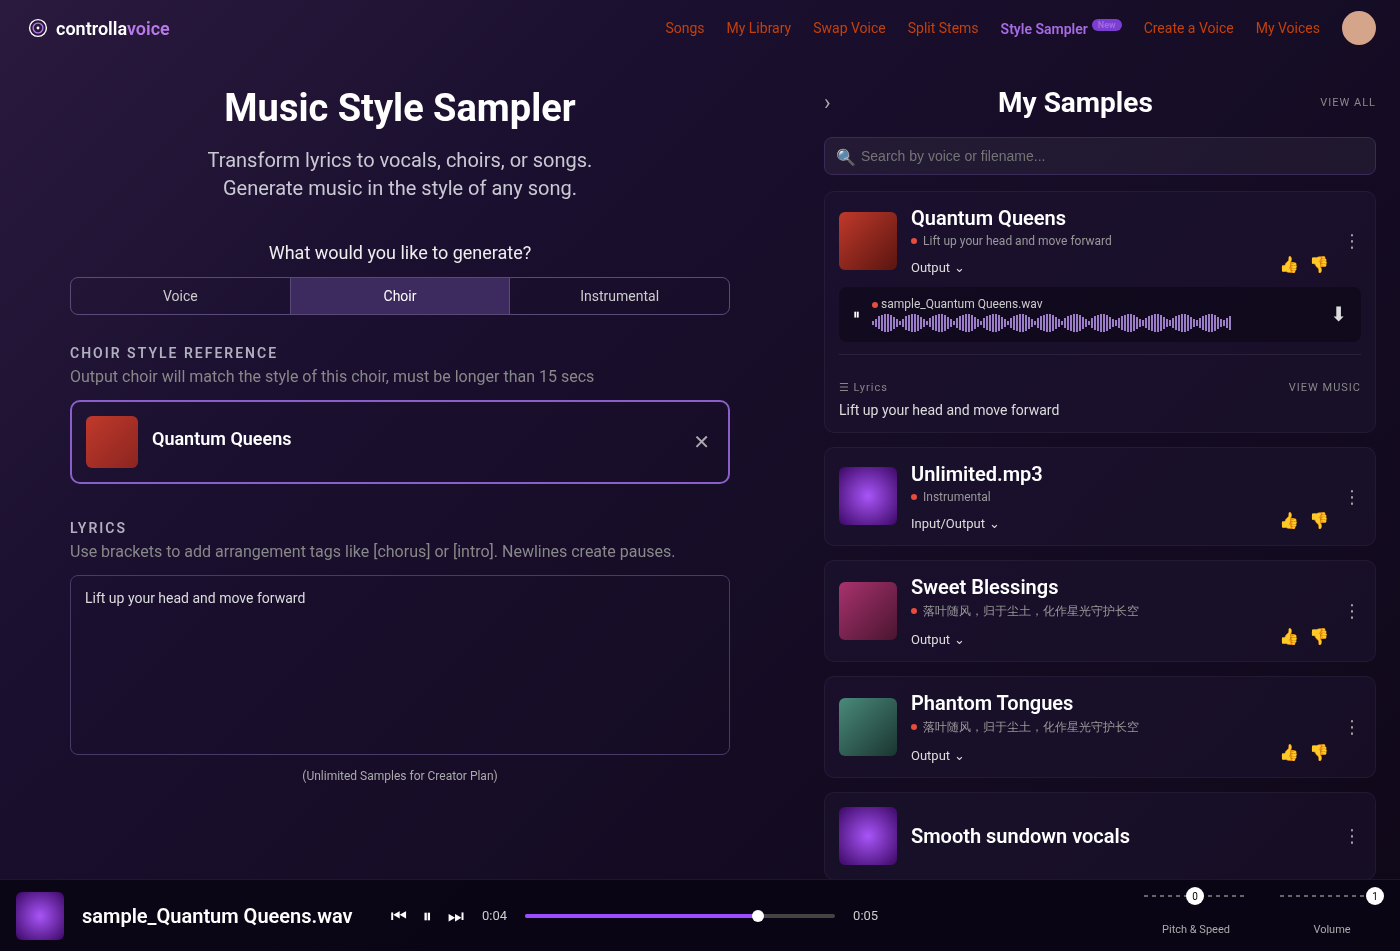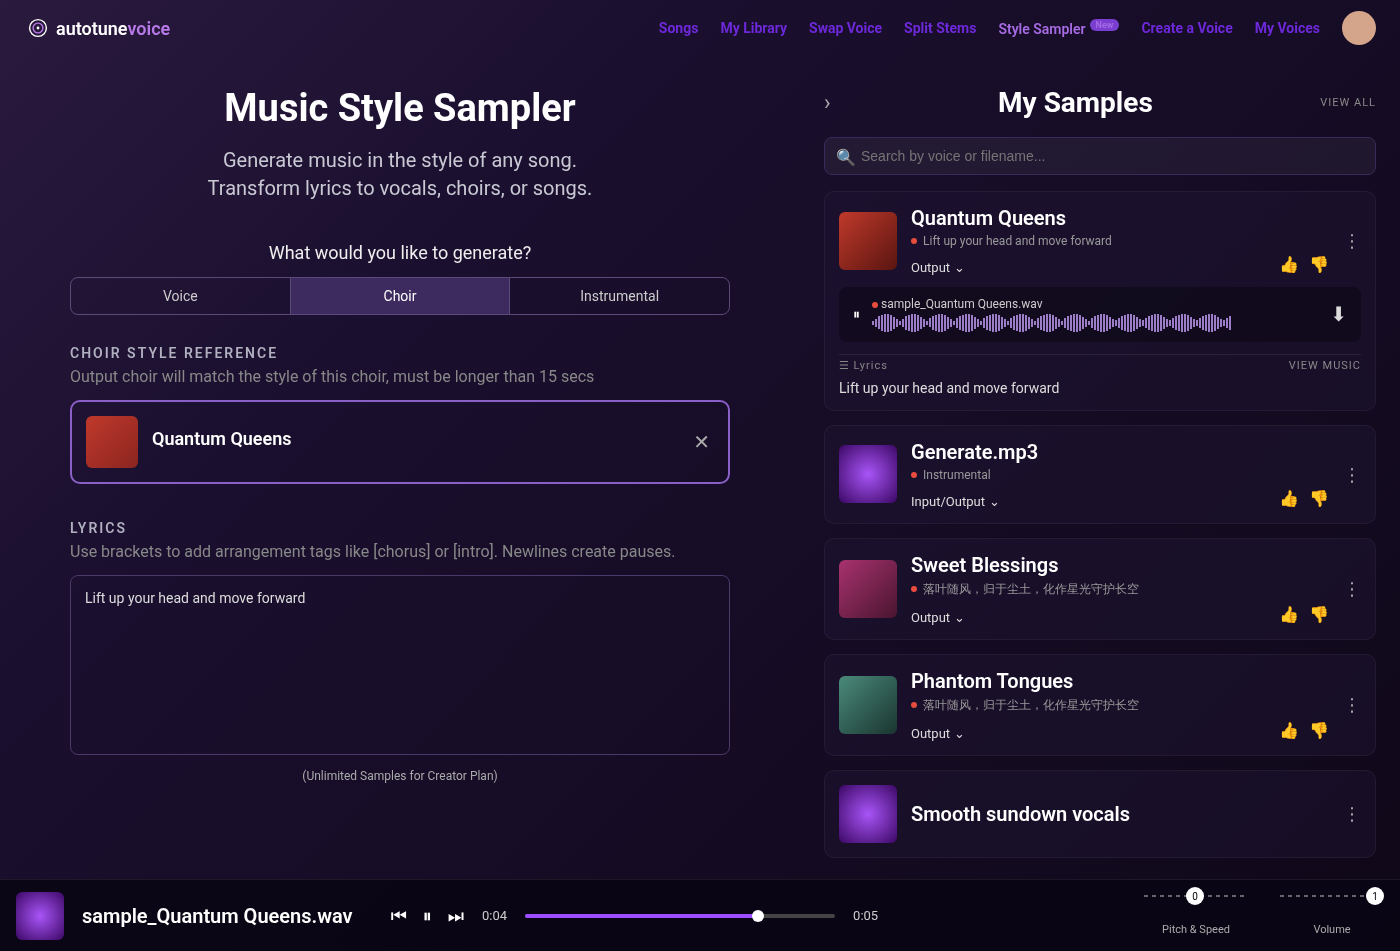--- a/index.html
+++ b/index.html
@@ -21,21 +21,21 @@
 }
 .logo {
   display: flex;
   align-items: center;
   gap: 4px;
 }
 .logo-icon { width: 28px; height: 28px; }
 .logo-text { font-size: 18px; font-weight: 600; color: #fff; }
 .logo-text .purple { color: #b87ae8; }
 .nav { display: flex; align-items: center; gap: 22px; }
-.nav-item { font-size: 14px; color: #6d28d9; cursor: pointer; font-weight: bold; }
+.nav-item { font-size: 14px; color: #c2410c; cursor: pointer; }
 .nav-item.active { color: #a76be4; font-weight: 600; }
 .new-badge {
   background: #7a3fd1;
   font-size: 9px;
   padding: 1px 6px;
   border-radius: 8px;
   margin-left: 4px;
   vertical-align: super;
 }
 .avatar { width: 34px; height: 34px; border-radius: 50%; background: #d4a58a; }
@@ -169,21 +169,21 @@
   margin-top: 12px;
 }
 .play-small { color: #fff; font-size: 14px; cursor: pointer; }
 .wave-name { font-size: 12px; color: #ccc; flex-shrink:0; }
 .wave-vis { flex: 1; height: 22px; display: flex; align-items: center; gap: 1px; overflow: hidden; }
 .wave-bar { width: 2px; background: #9b7dc8; }
 .dl-icon { font-size: 20px; color: #ddd; cursor: pointer; }
 .lyrics-sub {
   margin-top: 12px;
   border-top: 1px solid rgba(255,255,255,0.08);
-  padding-top: 4px;
+  padding-top: 26px;
 }
 .lyrics-head { display: flex; justify-content: space-between; font-size: 11px; letter-spacing: 1px; color: #888; margin-bottom: 8px;}
 .lyric-line { font-size: 14px; color: #ddd; }
 
 .player {
   position: absolute;
   bottom: 0; left: 0; right: 0;
   height: 72px;
   background: rgba(10,5,20,0.92);
   border-top: 1px solid rgba(255,255,255,0.08);
@@ -210,40 +210,40 @@
 </head>
 <body>
 
 <div class="header">
   <div class="logo">
     <svg class="logo-icon" viewBox="0 0 40 40">
         <circle cx="20" cy="20" r="12" fill="none" stroke="#fff" stroke-width="2"></circle>
         <circle cx="20" cy="20" r="7" fill="none" stroke="#b87ae8" stroke-width="2"></circle>
         <circle cx="20" cy="20" r="2" fill="#fff"></circle>
       </svg>
-    <span class="logo-text"><span>autotune</span><span class="purple">voice</span></span>
+    <span class="logo-text"><span>controlla</span><span class="purple">voice</span></span>
   </div>
   <div class="nav" id="nav">
       <span class="nav-item">Songs</span>
       <span class="nav-item">My Library</span>
       <span class="nav-item">Swap Voice</span>
       <span class="nav-item">Split Stems</span>
       <span class="nav-item active">Style Sampler<span class="new-badge">New</span></span>
       <span class="nav-item">Create a Voice</span>
       <span class="nav-item">My Voices</span>
       <div class="avatar"></div>
     </div>
 </div>
 
 <div class="main">
 
   <div class="left">
     <h1 class="page-title">Music Style Sampler</h1>
+    <p class="page-sub">Transform lyrics to vocals, choirs, or songs.</p>
     <p class="page-sub">Generate music in the style of any song.</p>
-    <p class="page-sub">Transform lyrics to vocals, choirs, or songs.</p>
     <p class="question">What would you like to generate?</p>
     <div class="tabs" id="tabs">
         <div class="tab">Voice</div>
         <div class="tab active">Choir</div>
         <div class="tab">Instrumental</div>
       </div>
 
     <div class="section-title">CHOIR STYLE REFERENCE</div>
     <div class="section-sub">Output choir will match the style of this choir, must be longer than 15 secs</div>
     <div class="ref-card">
@@ -423,21 +423,21 @@
       <span>☰ Lyrics</span>
       <span>VIEW MUSIC</span>
             </div>
       <div class="lyric-line">Lift up your head and move forward</div>
           </div>
         </div>
         <div class="sample-card">
           <div class="card-row">
     <div class="card-thumb thumb-purple"></div>
     <div class="card-body">
-      <div class="card-title">Generate.mp3</div>
+      <div class="card-title">Unlimited.mp3</div>
       <div class="card-sub"><span class="meter-dot"></span>Instrumental</div>
       <div style="display:flex;justify-content:space-between;align-items:center;margin-top:6px">
       <span class="card-foot">Input/Output <span>⌄</span></span>
       <div class="thumbs">
         <span class="thumb-btn">👍</span>
         <span class="thumb-btn">👎</span>
       </div>
               </div>
     </div>
     <div class="right-foot">

